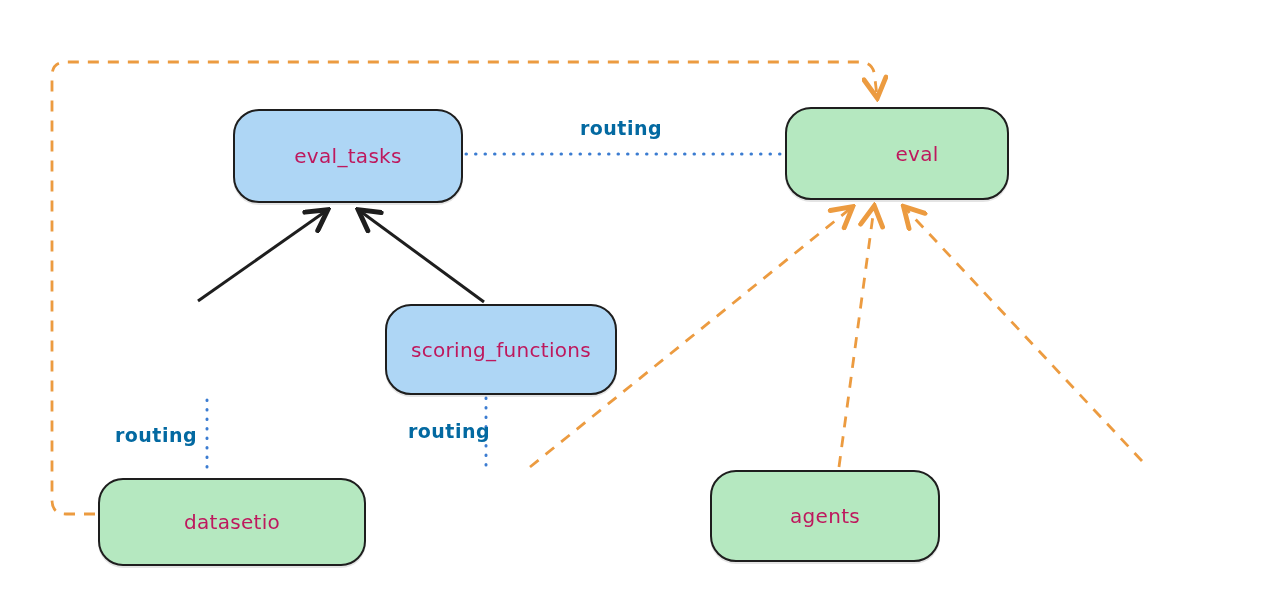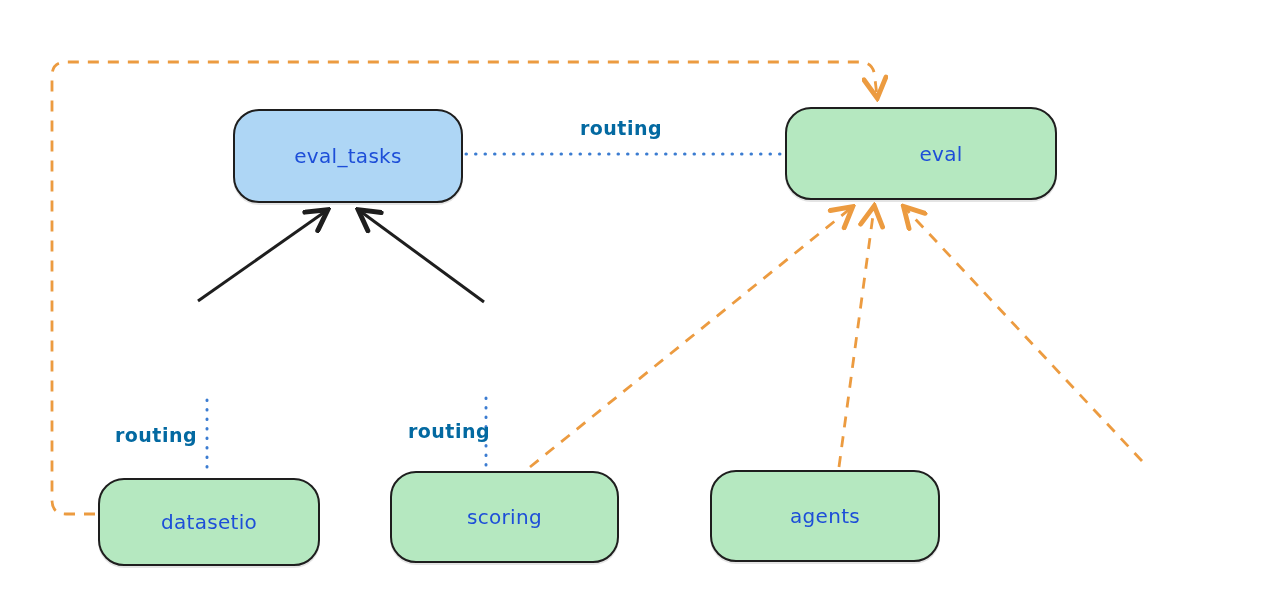--- a/index.html
+++ b/index.html
@@ -4,36 +4,36 @@
 <style>
   html,body{margin:0;padding:0;background:#ffffff;}
   .stage{
     position:relative;width:1280px;height:596px;background:#ffffff;
     font-family:"DejaVu Sans",sans-serif;overflow:hidden;
   }
   .connectors{position:absolute;left:0;top:0;width:1280px;height:596px;pointer-events:none;}
   .node{
     position:absolute;display:flex;align-items:center;justify-content:center;
     border:2.5px solid #1e1e1e;border-radius:26px;
-    font-size:20px;color:#1d4ed8;letter-spacing:.3px;
+    font-size:20px;color:#be185d;letter-spacing:.3px;
     box-shadow:0 2px 0 rgba(30,30,30,.12);
     box-sizing:border-box;
   }
   .node.blue{background:#aed6f5;}
   .node.green{background:#b5e8c0;}
   .edge-label{
     position:absolute;color:#0369a1;font-size:19px;font-weight:bold;
     text-align:center;letter-spacing:.5px;
   }
   
   .n-eval-tasks{left:233px;top:109px;width:230px;height:94px;}
-  .n-eval{left:785px;top:107px;width:272px;height:93px;padding-left:40px;}
+  .n-eval{left:785px;top:107px;width:224px;height:93px;padding-left:40px;}
   .n-datasets{left:98px;top:303px;width:234px;height:94px;}
   .n-scoring-functions{left:385px;top:304px;width:232px;height:91px;}
-  .n-datasetio{left:98px;top:478px;width:222px;height:88px;}
+  .n-datasetio{left:98px;top:478px;width:268px;height:88px;border-radius:25px;}
   .n-scoring{left:390px;top:471px;width:229px;height:92px;}
   .n-agents{left:710px;top:470px;width:230px;height:92px;text-align:right;}
   .n-inference{left:1023px;top:464px;width:234px;height:95px;}
   .l-routing-top{left:561px;top:117px;width:120px;}
   .l-routing-left{left:106px;top:424px;width:100px;}
   .l-routing-mid{left:399px;top:420px;width:100px;}
 </style>
 </head>
 <body>
 
@@ -61,25 +61,25 @@
     <path d="M839,467 L874,208" fill="none" stroke="#ec9b40" stroke-width="2.8" stroke-dasharray="11 9" marker-end="url(#mOrange)"></path>
     <path d="M1142,461 L905,208" fill="none" stroke="#ec9b40" stroke-width="2.8" stroke-dasharray="11 9" marker-end="url(#mOrange)"></path>
   </svg>
 
   <div class="node blue n-eval-tasks">
     <span>eval_tasks</span>
   </div>
   <div class="node green n-eval">
     <span>eval</span>
   </div>
+  <div class="node blue n-scoring-functions">
+    <span>scoring_functions</span>
+  </div>
   <div class="node green n-datasetio">
     <span>datasetio</span>
-  </div>
-  <div class="node green n-scoring">
-    <span>scoring</span>
   </div>
   <div class="node green n-agents">
     <span>agents</span>
   </div>
 
   <div class="edge-label l-routing-top">routing</div>
   <div class="edge-label l-routing-left">routing</div>
   <div class="edge-label l-routing-mid">routing</div>
 
 </div>

